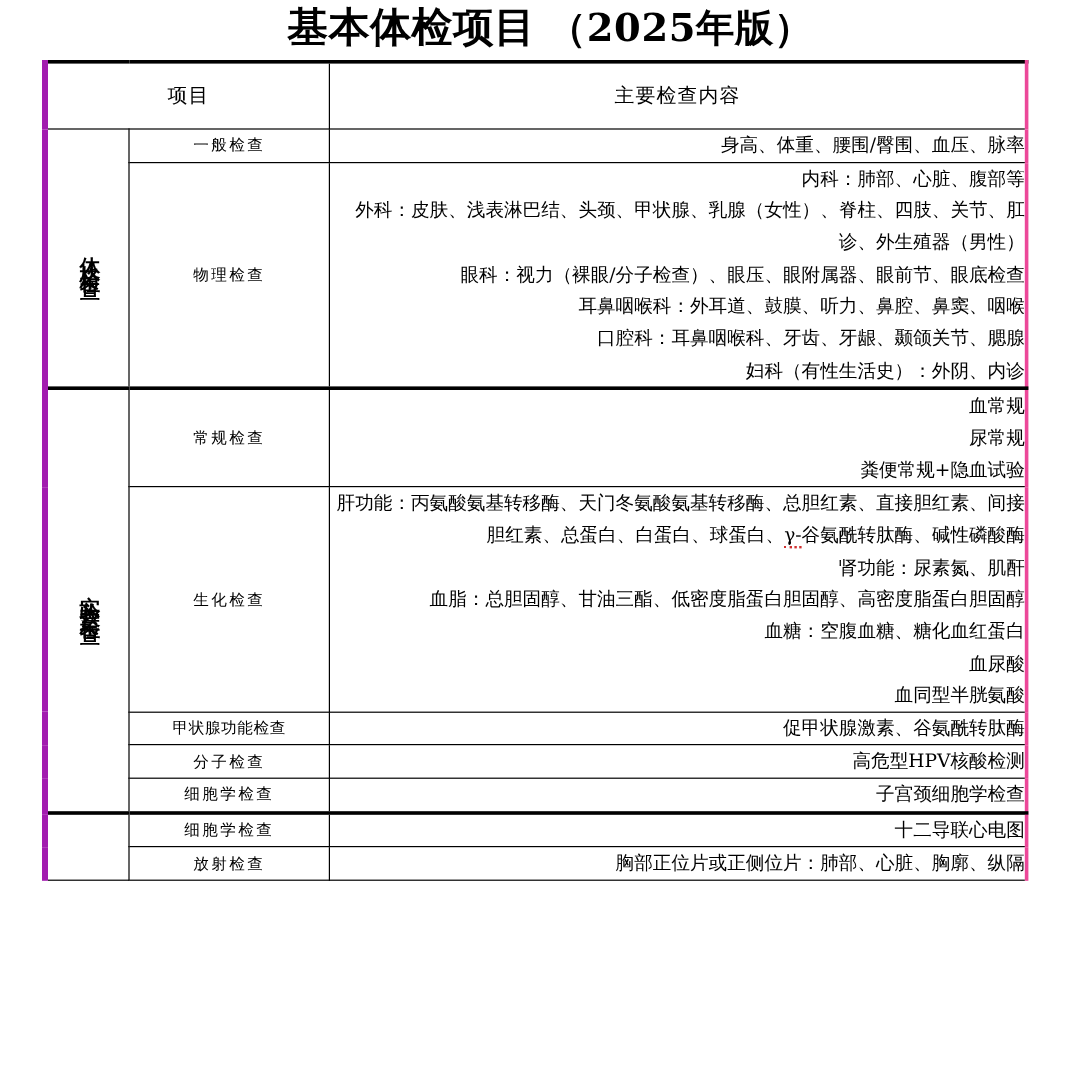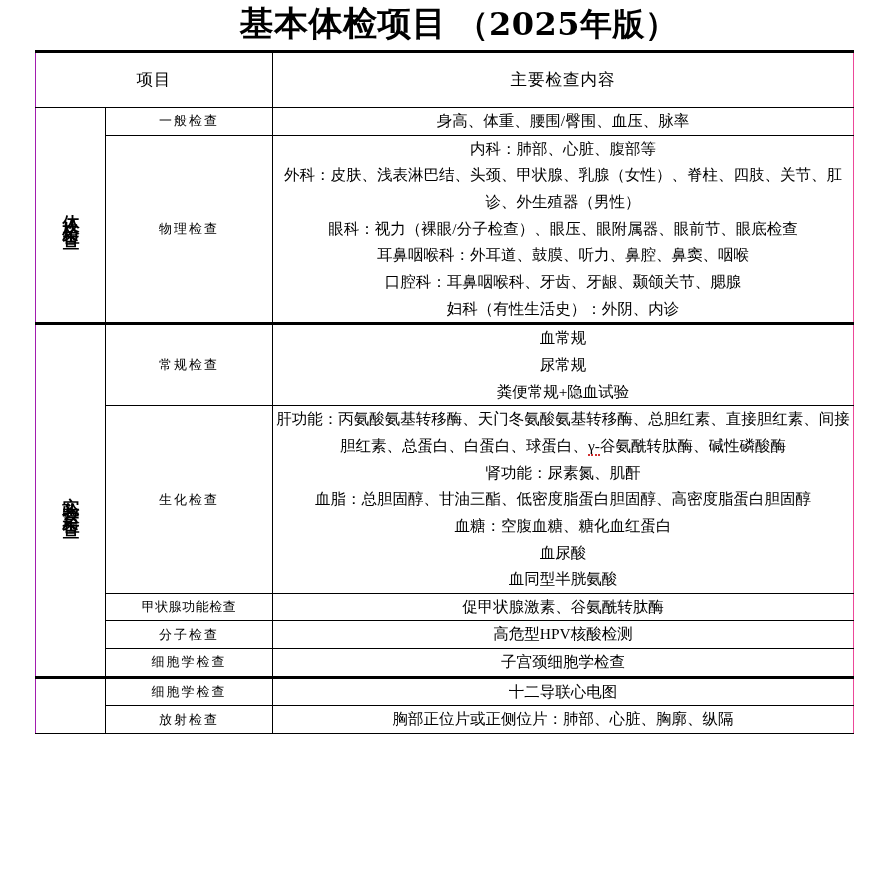--- a/index.html
+++ b/index.html
@@ -52,22 +52,22 @@
   .exam-table td,
   .exam-table th {
     border: 1px solid #000000;
     padding: 0;
     vertical-align: middle;
     font-weight: normal;
   }
 
   
   .exam-table .outer-top    { border-top: 3px solid #000; }
-  .exam-table .outer-left   { border-left: 1px solid #a21caf; }
-  .exam-table .outer-right  { border-right: 1px solid #ec4899; font-family: Liberation Serif, serif; }
+  .exam-table .outer-left   { border-left: 5px solid #a21caf; }
+  .exam-table .outer-right  { border-right: 3px solid #ec4899; }
   .exam-table .sect-bottom  { border-bottom: 3px solid #000; }
 
   
   col.c-group { width: 70px; }
   col.c-item  { width: 167px; }
   col.c-body  { width: 581px; }
 
   
   .hdr-cell {
     text-align: center;
@@ -98,21 +98,21 @@
     text-align: center;
     vertical-align: middle;
     font-size: 13px;
     letter-spacing: 2px;
     padding: 3px 2px;
   }
   .item-cell.tight { letter-spacing: 0.5px; margin-left: 24px; }
 
   
   .body-cell {
-    text-align: center;
+    text-align: right;
     vertical-align: middle;
     font-size: 15.5px;
     line-height: 1.72;
     padding: 3px 4px 3px 5px;
     word-break: break-all;
   }
   .body-cell .line { display: block; white-space: normal; }
 
   .spell-err {
     border-bottom: 2px dotted #d03030;

